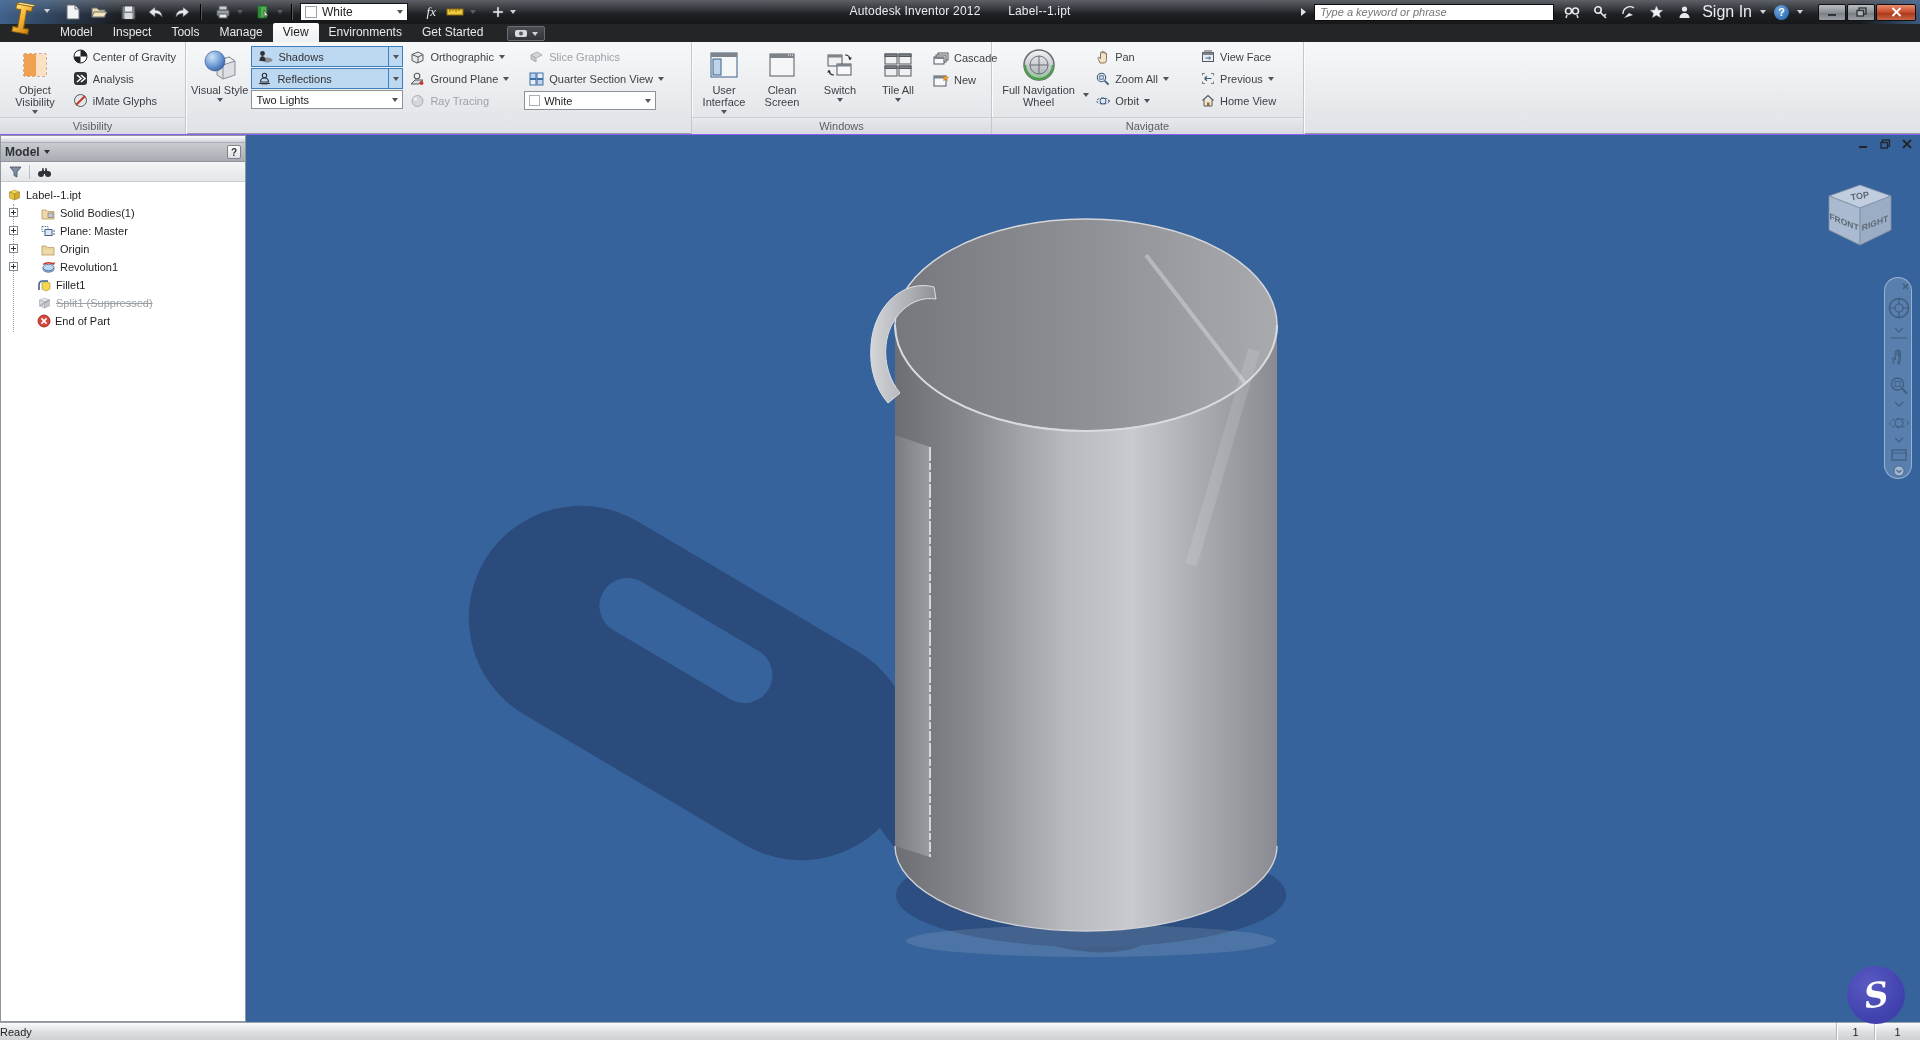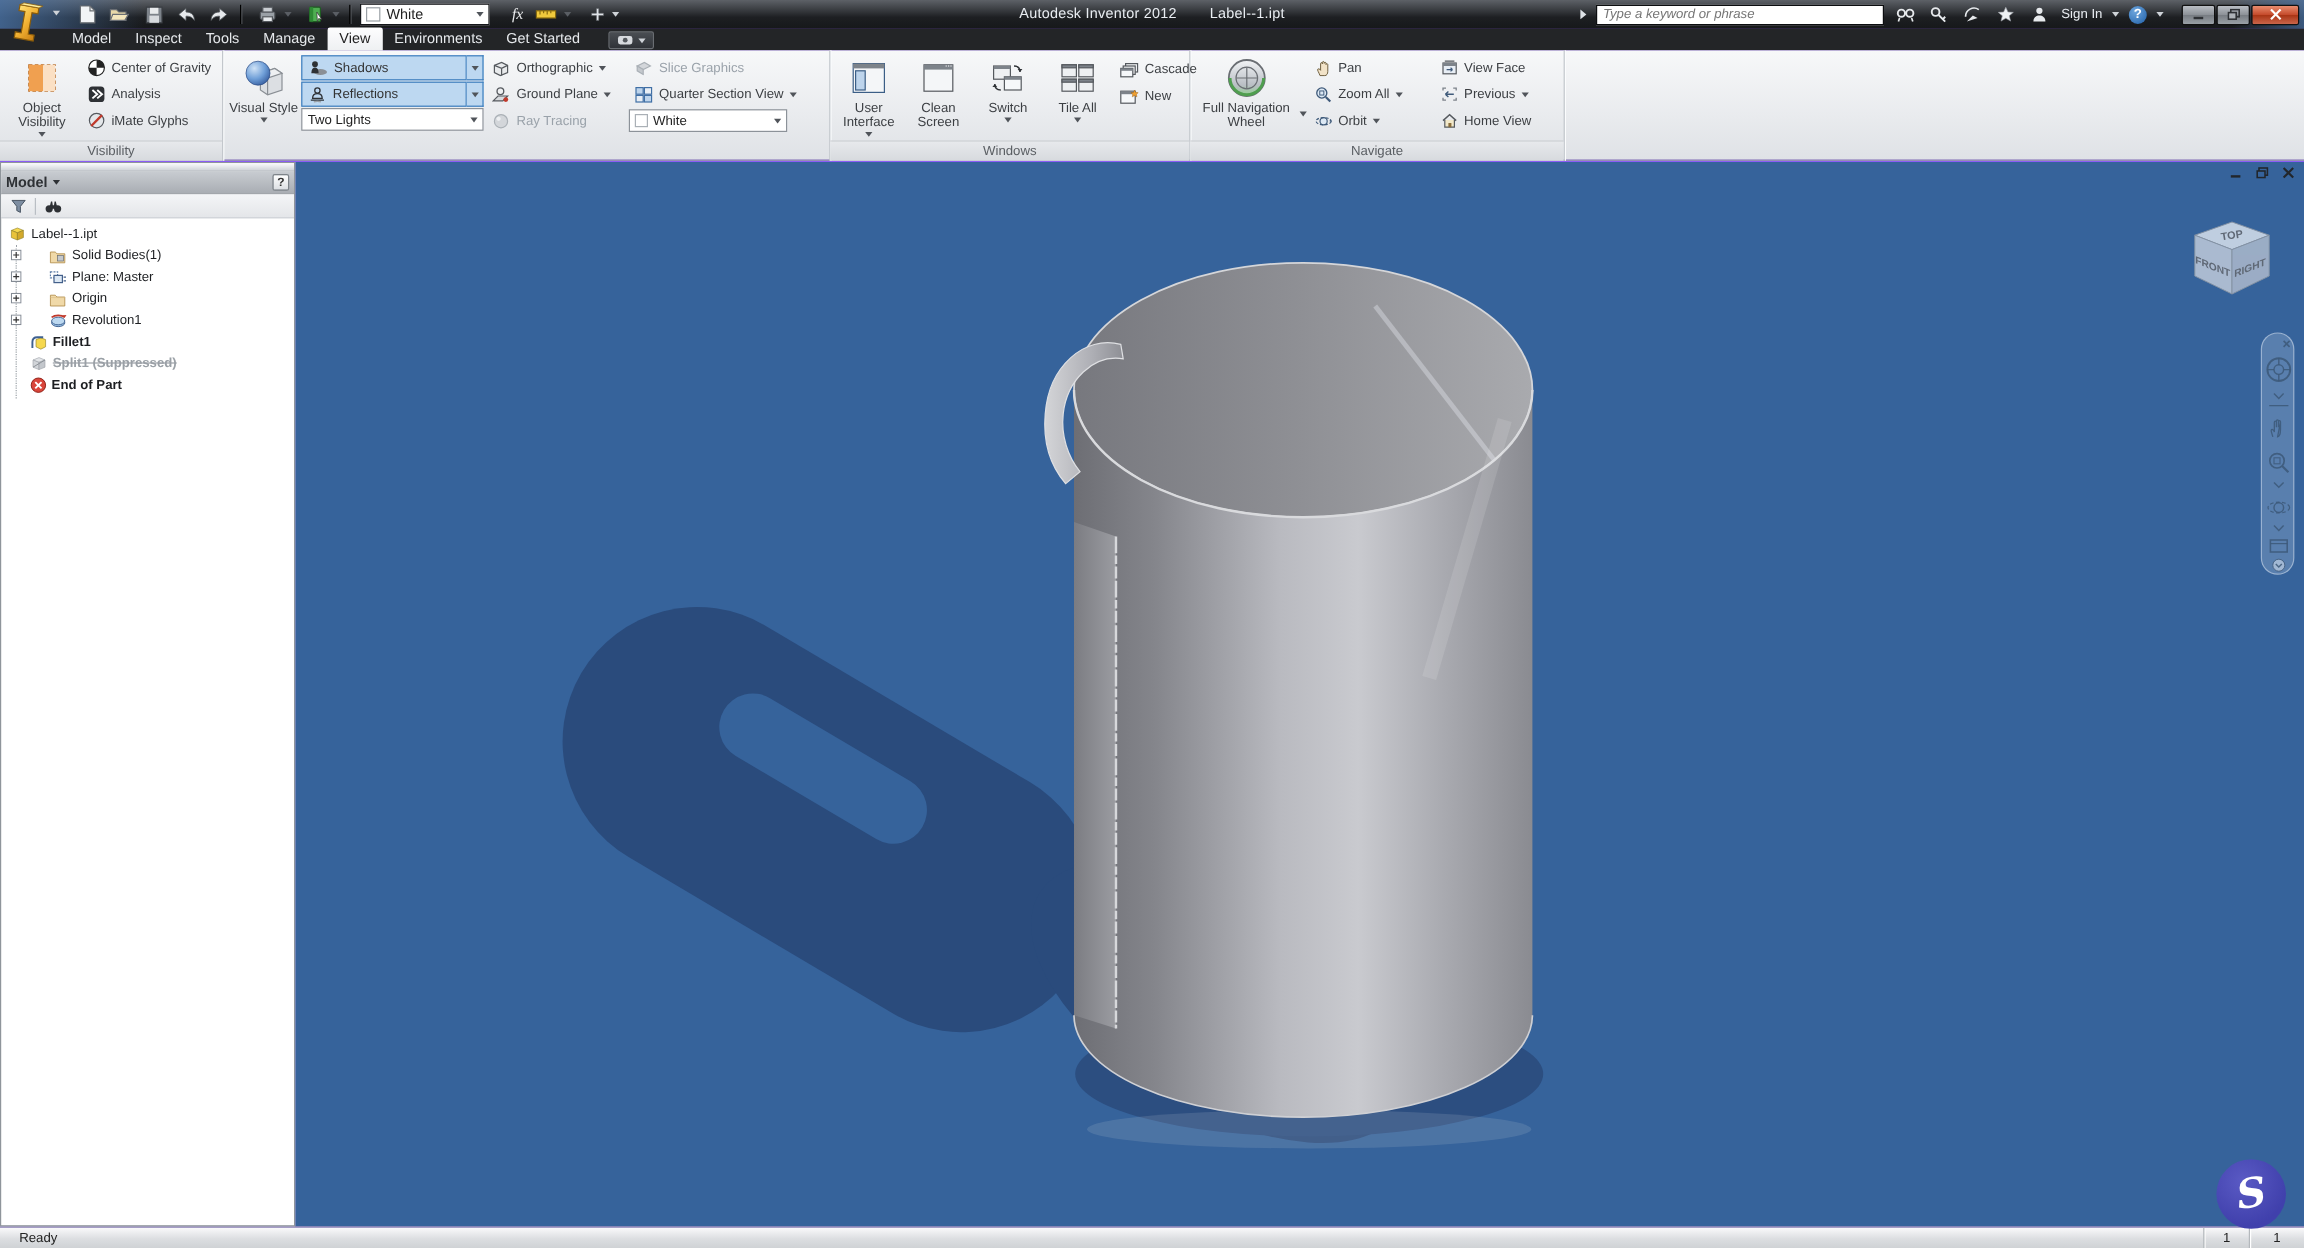--- a/index.html
+++ b/index.html
@@ -28,21 +28,21 @@
   .qat-combo .caret { margin-left:auto; }
   .fx-label { color:#e8eaec; font-style:italic; font-size:13px; font-family:"Liberation Serif", serif; }
   .title-text { position:absolute; left:0; right:0; top:4px; text-align:center; font-size:12px; color:#e9edf2; letter-spacing:.2px; }
   .title-text .doc { margin-left:24px; }
   
   .search-zone { position:absolute; right:0; top:0; height:24px; display:flex; align-items:center; gap:8px; padding-right:4px; z-index:20; }
   .search-expander { width:0; height:0; border-top:4px solid transparent; border-bottom:4px solid transparent; border-left:5px solid #dfe3e8; }
   .search-box { width:240px; height:17px; background:#fff; border:1px solid #0c0e10; display:flex; align-items:flex-start; }
   .search-box input { width:100%; height:100%; border:0; outline:none; padding:0 5px; font-size:11px; font-style:italic; color:#777; font-family:"Liberation Sans",sans-serif; background:transparent; }
   .tb-ico { width:20px; height:18px; display:flex; align-items:center; justify-content:center; cursor:pointer; }
-  .signin { color:#e9edf2; font-size:11px; cursor:pointer; }
+  .signin { color:#e9edf2; font-size:16px; cursor:pointer; }
   .help-circle { width:15px; height:15px; border-radius:50%; background:radial-gradient(circle at 35% 30%,#6ea6dd,#1f5fa8); color:#fff; font-size:11px; font-weight:bold; display:flex; align-items:center; justify-content:center; cursor:pointer; }
   .win-controls { display:flex; margin-left:6px; }
   .win-btn { width:28px; height:17px; border:1px solid #111; border-radius:2px; background:linear-gradient(#babec4,#8b9096 50%,#777c82 51%,#9aa0a6); display:flex; align-items:center; justify-content:center; cursor:pointer; margin-left:1px; }
   .win-btn.close { width:40px; background:linear-gradient(#e88c6e,#c4492a 50%,#a93414 51%,#c9654a); }
 
   
   .tabrow { position:absolute; left:0; top:24px; width:1920px; height:18px; background:#232527; display:flex; align-items:flex-end; padding-left:50px; }
   .rtab { padding:2px 10px 3px; font-size:12px; color:#e6e9ec; cursor:pointer; }
   .rtab.active { background:linear-gradient(#fdfdfe,#eef0f2); color:#1e1e1e; border-radius:2px 2px 0 0; }
   .tab-extra { margin-left:14px; margin-bottom:1px; width:38px; height:15px; border:1px solid #6a6e73; border-radius:2px; background:linear-gradient(#4a4e53,#303338); display:flex; align-items:center; justify-content:center; gap:4px; cursor:pointer; }
@@ -79,35 +79,35 @@
   .b-tools { height:20px; background:linear-gradient(#f4f5f7,#e4e6e9); border-bottom:1px solid #c9cdd2; display:flex; align-items:center; gap:4px; padding:0 4px; }
   .b-tools .tsep { width:1px; height:14px; background:#b9bec4; }
   .b-tbtn { width:20px; height:16px; display:flex; align-items:center; justify-content:center; cursor:pointer; border-radius:2px; }
   .tree { position:relative; flex:1; padding-top:4px; overflow:hidden; }
   .guide { position:absolute; left:12px; top:22px; width:1px; height:128px; border-left:1px dotted #9aa0a6; }
   .trow { position:relative; height:18px; display:flex; align-items:center; gap:4px; padding-left:40px; cursor:pointer; white-space:nowrap; }
   .trow.root { padding-left:6px; }
   .trow .lbl { font-size:11px; color:#1d1f22; }
   .trow.suppressed .lbl { color:#9aa0a6; text-decoration:line-through; }
   .expander { position:absolute; left:8px; top:4px; width:9px; height:9px; cursor:pointer; }
-  .trow.child-noexp { padding-left:24px;font-weight:bold; }
+  .trow.child-noexp { padding-left:36px; }
 
   
   .viewport { position:absolute; left:246px; top:135px; width:1674px; height:887px; background:#36639b; overflow:hidden; }
   .scene { position:absolute; left:0; top:0; }
   .doc-controls { position:absolute; right:6px; top:3px; display:flex; gap:8px; z-index:5; }
   .doc-btn { width:14px; height:12px; display:flex; align-items:center; justify-content:center; cursor:pointer; }
   .viewcube { position:absolute; left:1576px; top:42px; width:76px; height:78px; cursor:pointer; }
   .navbar { position:absolute; left:1638px; top:142px; width:28px; height:202px; border-radius:14px;
     background:rgba(215,228,242,.22); border:1px solid rgba(235,242,250,.45); cursor:pointer; }
 
   
   .statusbar { position:absolute; left:0; top:1022px; width:1920px; height:18px;
     background:linear-gradient(#fafafb,#dcdee1 55%,#cfd2d5); border-top:1px solid #9aa0a6; display:flex; align-items:center; font-size:11px; color:#222; }
-  .statusbar .stext { padding-left:16px; }
+  .statusbar .stext { padding-left:0; }
   .sb-right { margin-left:auto; display:flex; height:100%; align-items:center; }
   .sb-cell { width:38px; height:100%; display:flex; align-items:center; justify-content:center; border-left:1px solid #b4b8bc; box-shadow:inset 1px 0 0 #fff; }
 
   
   .recorder { position:absolute; left:1847px; top:966px; width:58px; height:58px; border-radius:50%;
     background:radial-gradient(circle at 38% 32%,#5a5ac4,#4040ac 70%); display:flex; align-items:center; justify-content:center; z-index:50; cursor:pointer; }
   .recorder .s { font-family:"DejaVu Serif", serif; font-style:italic; font-weight:bold; font-size:34px; color:#fff; transform:rotate(-8deg); }
 
   svg { display:block; }
 </style>

